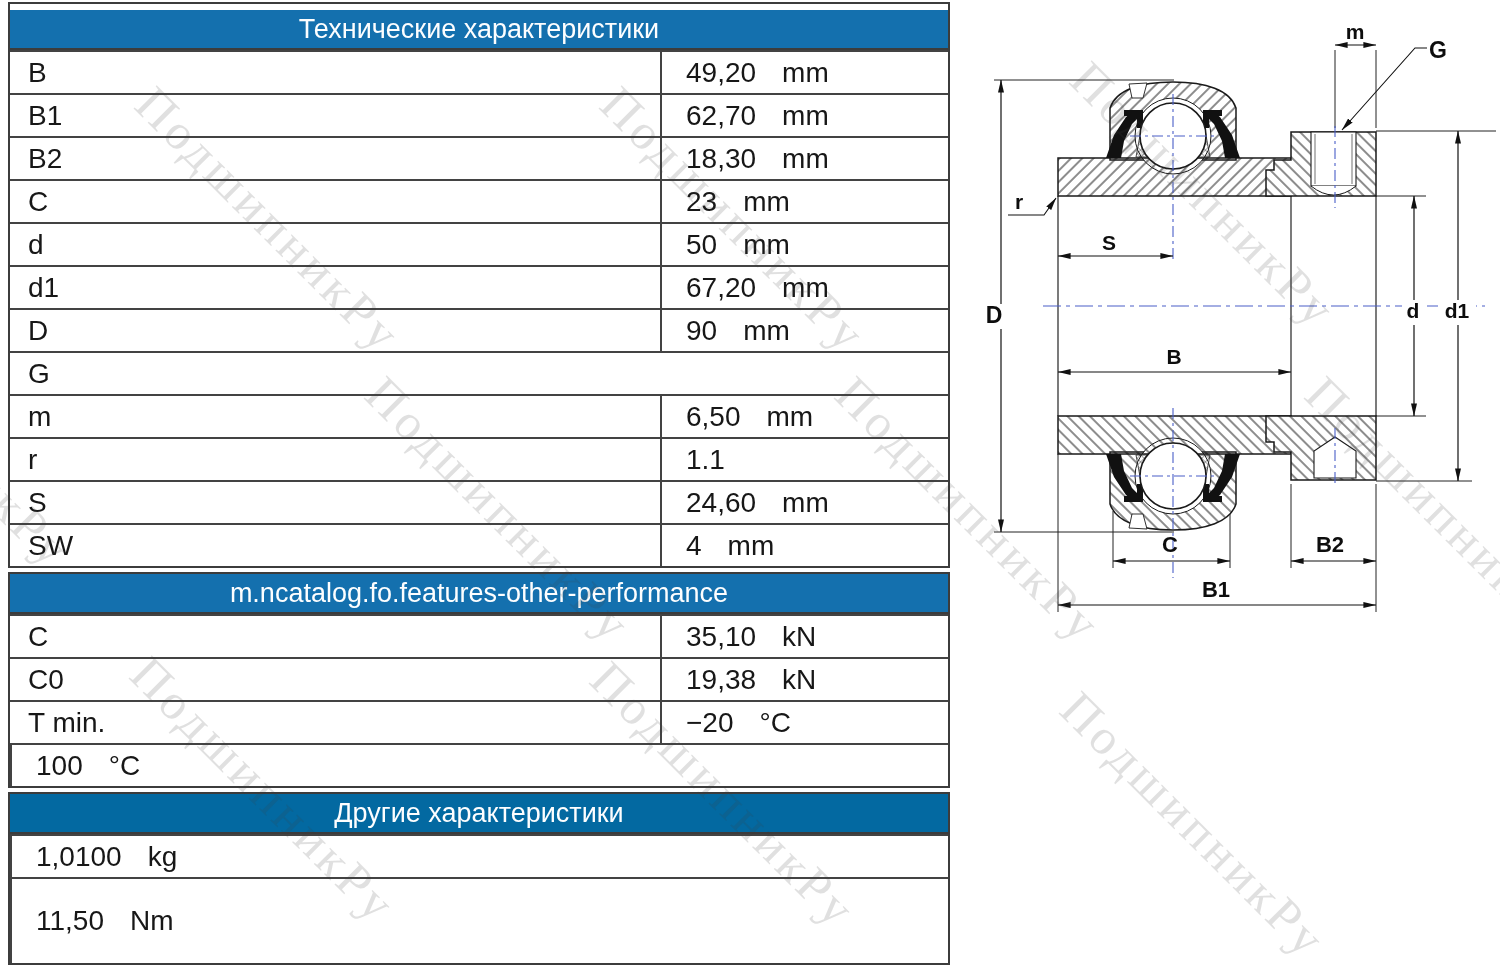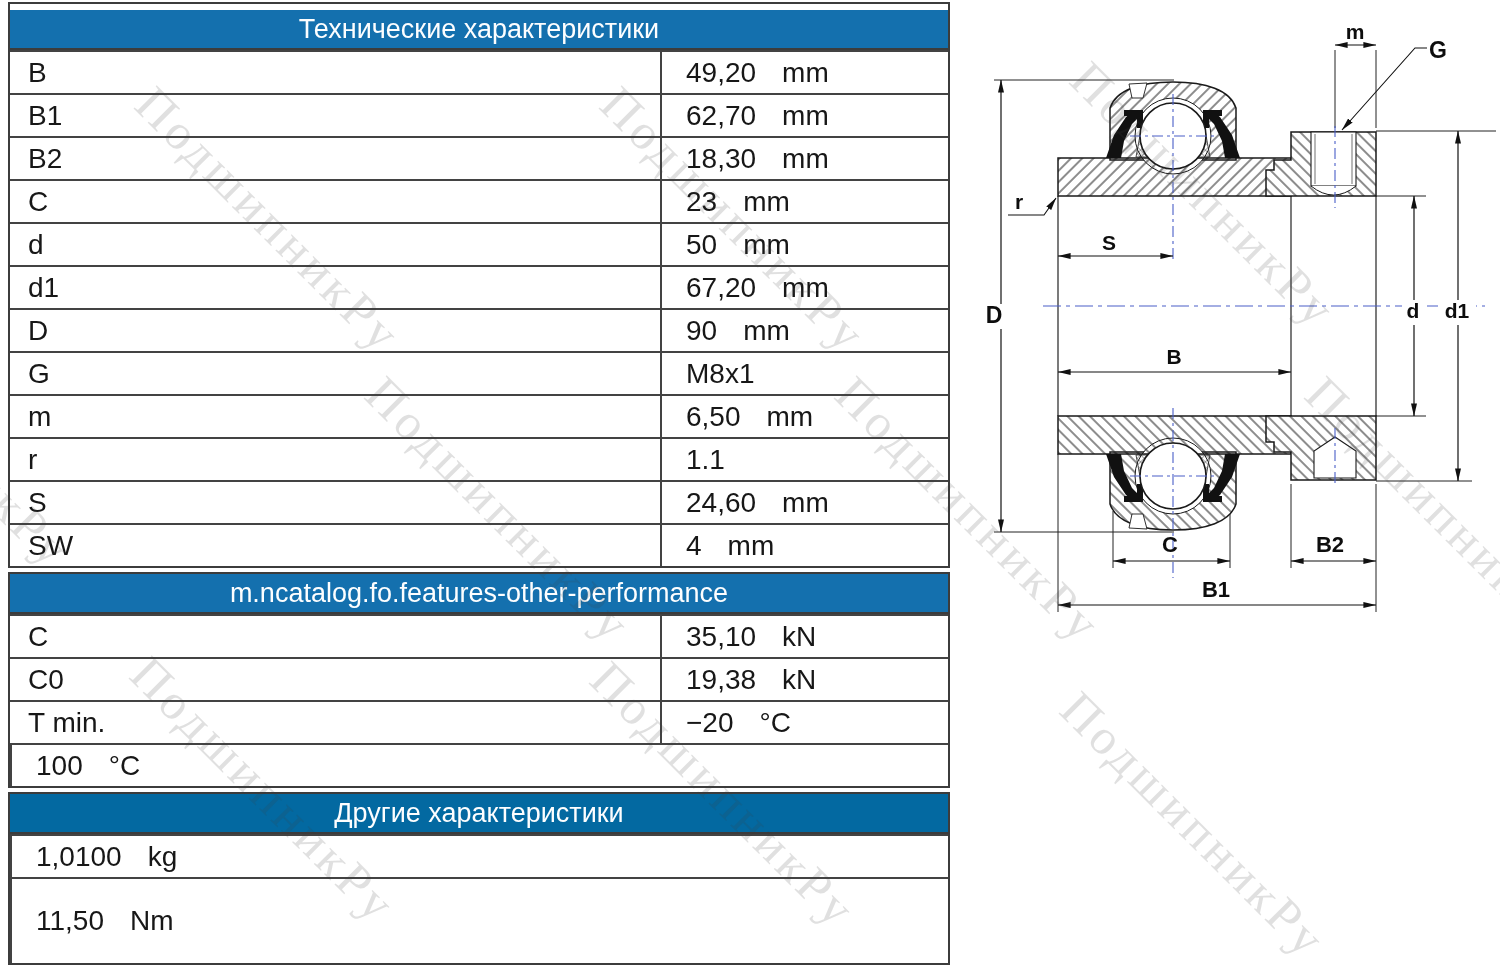--- a/index.html
+++ b/index.html
@@ -81,23 +81,20 @@
       </div>
       <div class="row">
         <div class="lab">D</div>
         <div class="val">
           <span class="num">90</span>
           <span class="unit">mm</span>
         </div>
       </div>
       <div class="row">
         <div class="lab">G</div>
-        <div class="val">
-          <span class="num">M8x1</span>
-        </div>
       </div>
       <div class="row">
         <div class="lab">m</div>
         <div class="val">
           <span class="num">6,50</span>
           <span class="unit">mm</span>
         </div>
       </div>
       <div class="row">
         <div class="lab">r</div>

